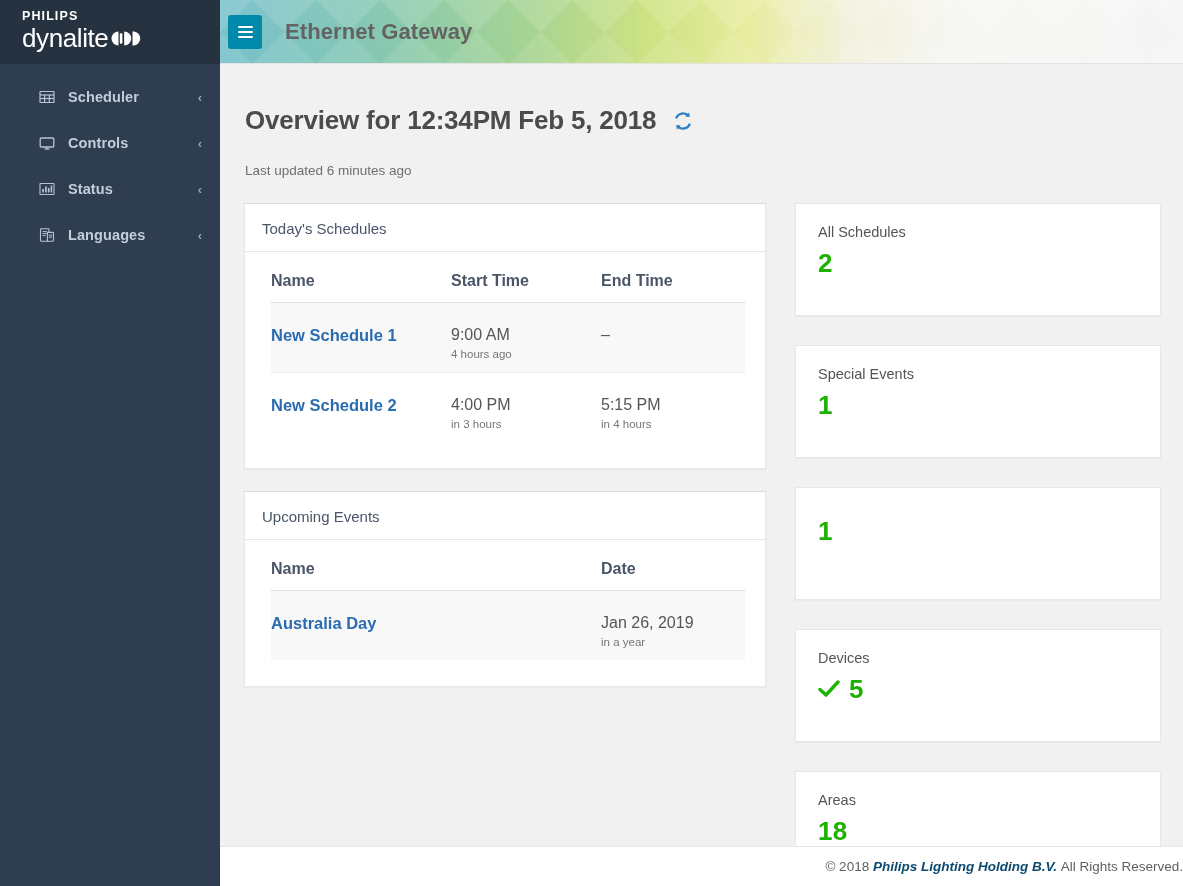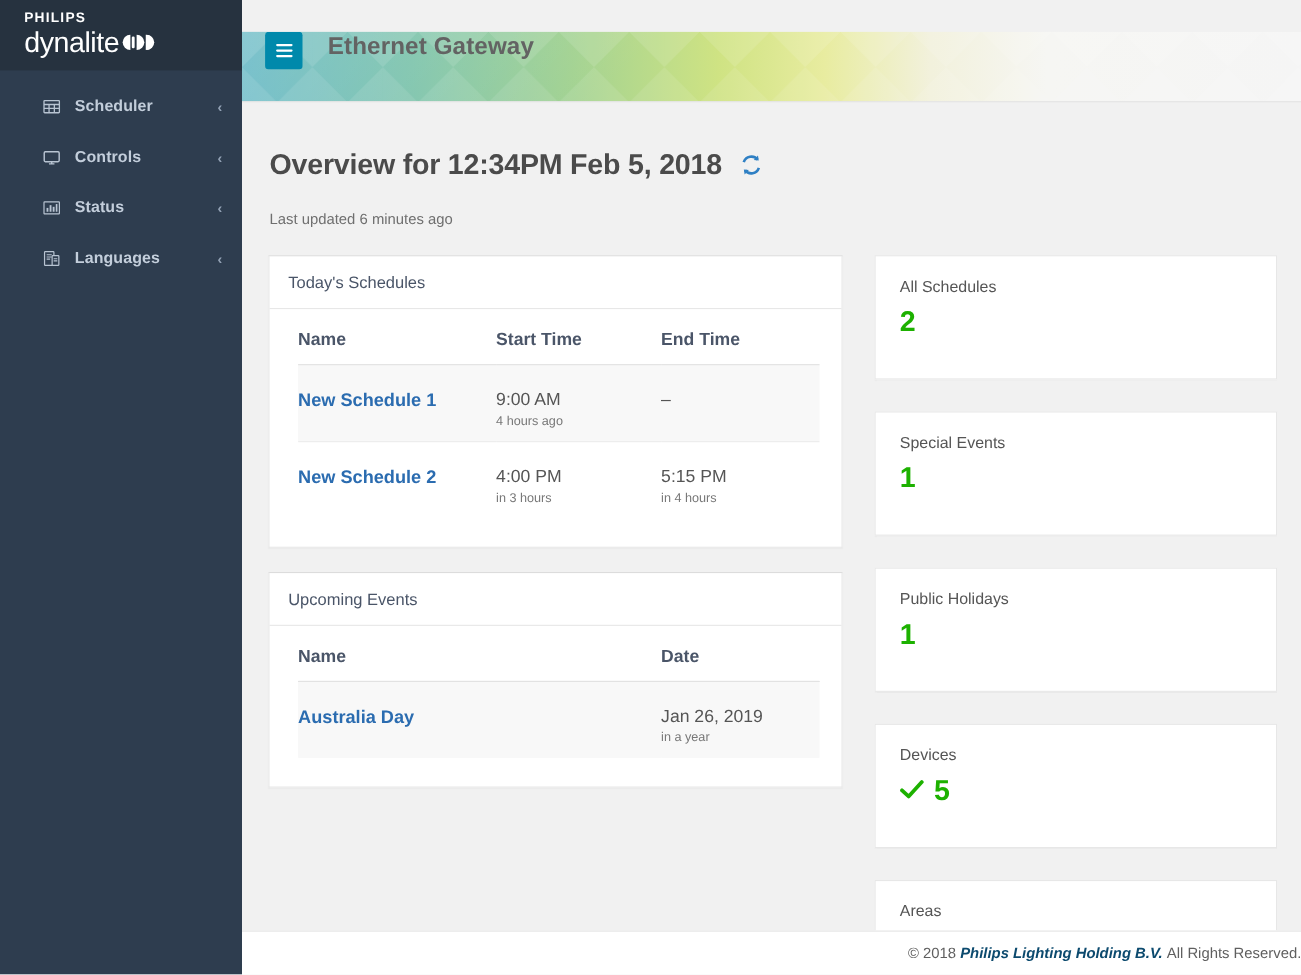--- a/index.html
+++ b/index.html
@@ -72,24 +72,23 @@
       linear-gradient(135deg, rgba(255,255,255,0.16) 0%, rgba(255,255,255,0) 38%),
       linear-gradient(90deg,
         #63b7c4 0%,
         #7cc3ab 16%,
         #a2d292 31%,
         #cfe383 45%,
         #e8ecA0 55%,
         #f2f1dc 65%,
         #f6f6f3 76%,
         #f5f5f5 100%);
-    display: flex; 
-    padding-left: 21px;
+    display: flex; align-items: center;
+    padding-left: 8px;
     overflow: hidden;
-    margin-top: 29px;
   }
   .topbar-diamonds {
     position: absolute; inset: 0; pointer-events: none;
     background:
       linear-gradient(135deg, rgba(255,255,255,0.22) 25%, rgba(255,255,255,0) 25%) 0 0/64px 64px,
       linear-gradient(225deg, rgba(255,255,255,0.22) 25%, rgba(255,255,255,0) 25%) 0 0/64px 64px,
       linear-gradient(45deg,  rgba(255,255,255,0.18) 25%, rgba(255,255,255,0) 25%) 0 0/64px 64px,
       linear-gradient(315deg, rgba(255,255,255,0.18) 25%, rgba(255,255,255,0) 25%) 0 0/64px 64px;
     opacity: .55;
   }
@@ -391,21 +390,20 @@
           </div>
 
           <div class="stat-card">
             <div class="stat-label">Special Events</div>
             <div class="stat-value-row">
               <span class="stat-value">1</span>
             </div>
           </div>
 
           <div class="stat-card">
-            <div class="stat-label">Public Holidays</div>
             <div class="stat-value-row">
               <span class="stat-value">1</span>
             </div>
           </div>
 
           <div class="stat-card">
             <div class="stat-label">Devices</div>
             <div class="stat-value-row">
               <span class="stat-check">
                 <svg width="22" height="20" viewBox="0 0 22 20">

